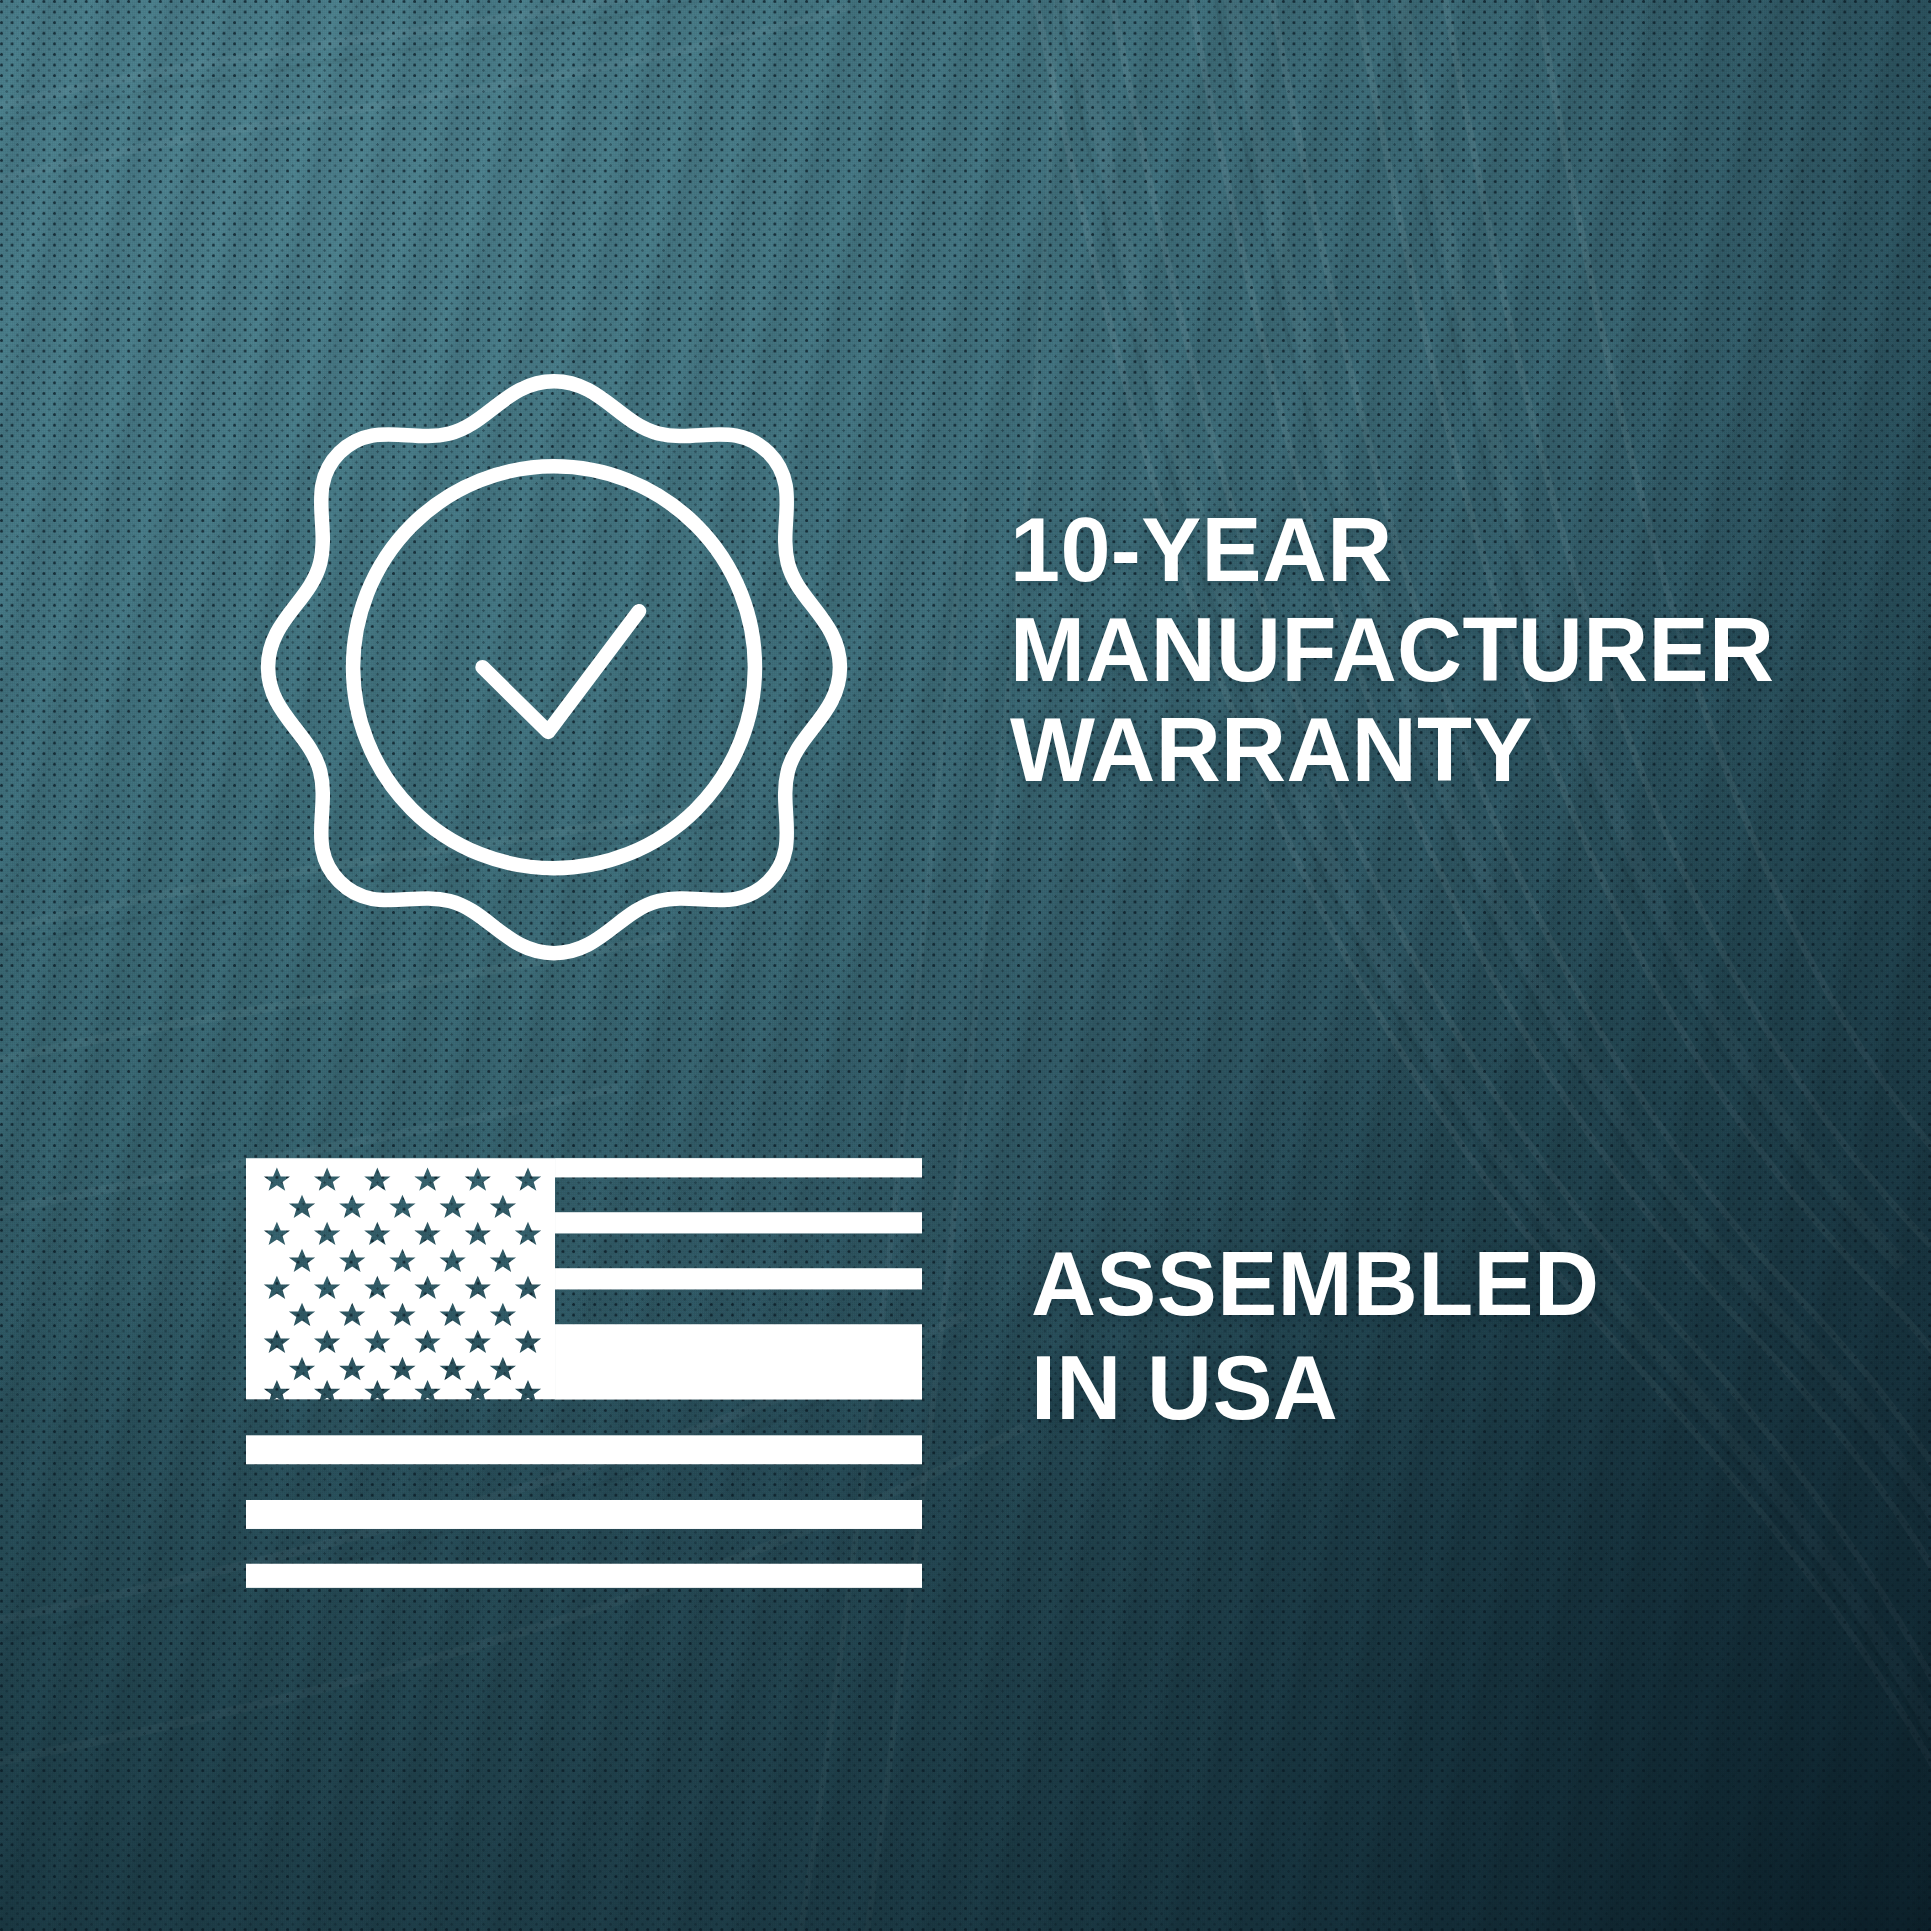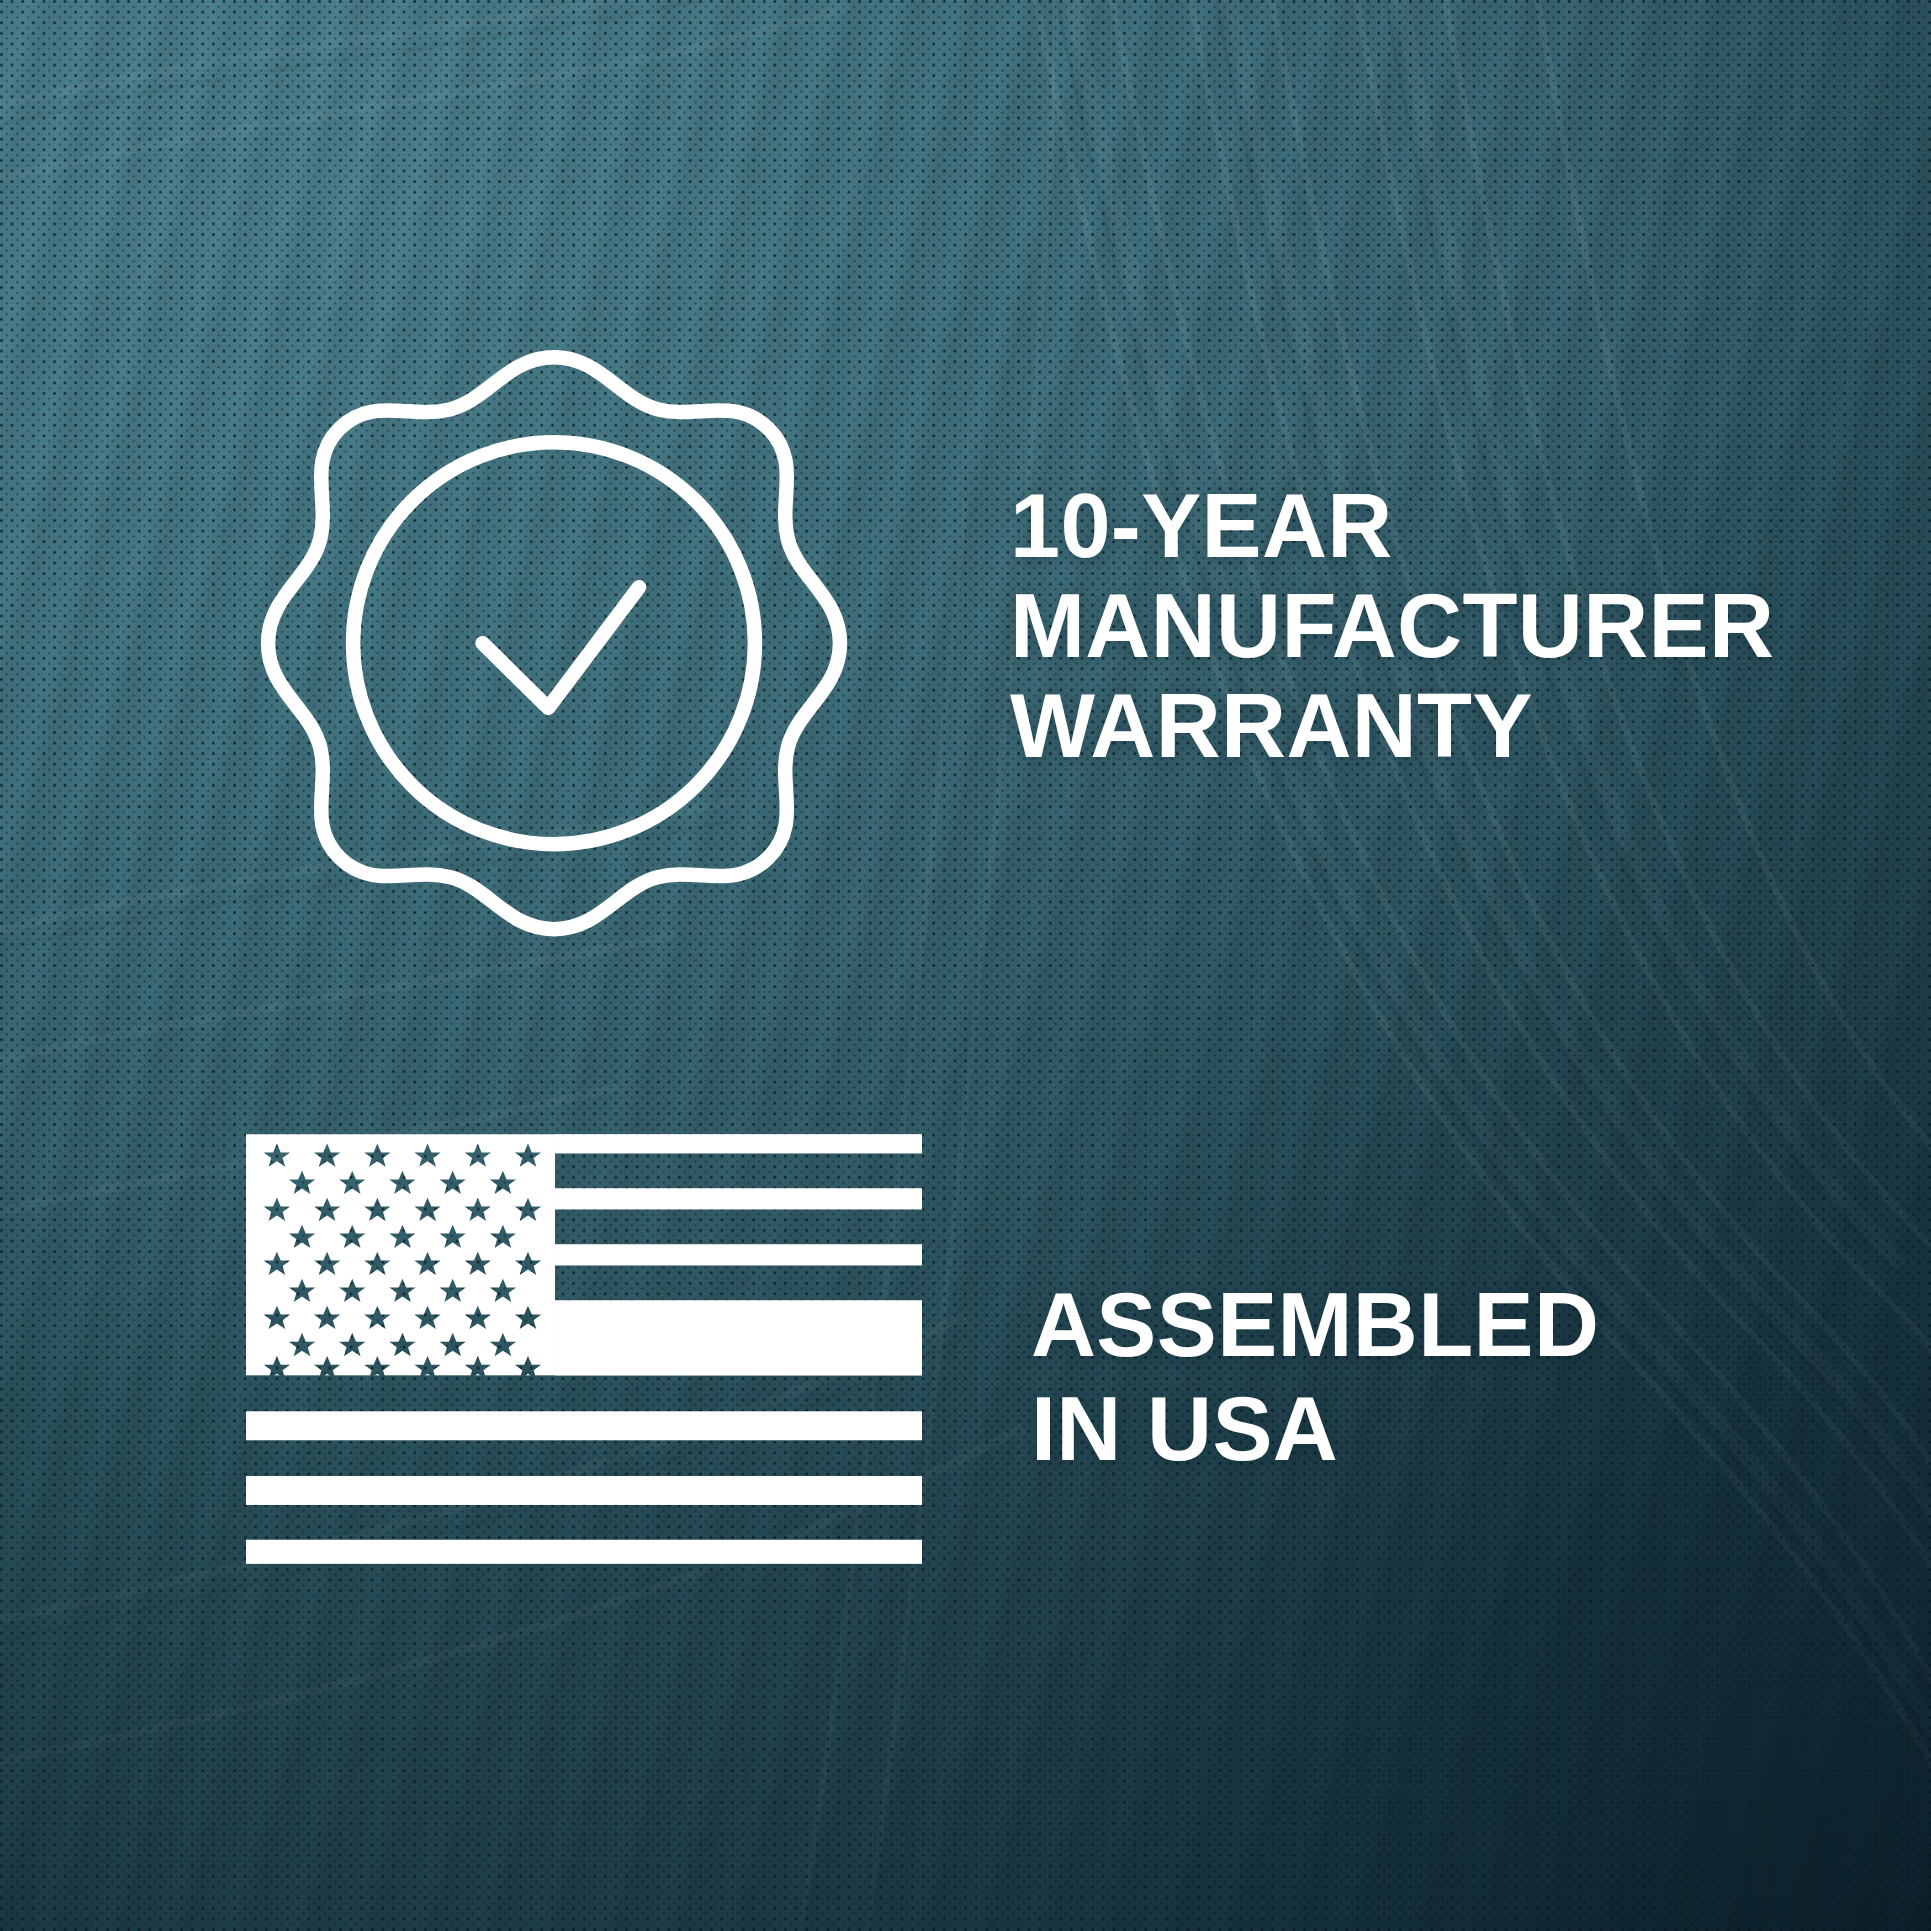--- a/index.html
+++ b/index.html
@@ -68,21 +68,21 @@
       repeating-linear-gradient(90deg, rgba(255,255,255,0.022) 0 1px, rgba(0,0,0,0.022) 1px 1.9px);
     opacity:.55;mix-blend-mode:overlay;
   }
   
   .bg-vig{
     position:absolute;inset:0;
     background:radial-gradient(125% 105% at 30% 22%, rgba(0,0,0,0) 42%, rgba(7,26,35,0.40) 82%, rgba(5,20,28,0.62) 100%);
   }
 
   
-  .content{position:absolute;inset:0;}
+  .content{position:absolute;inset:0;margin-top:24px;}
 
   
   .badge-mark{
     position:absolute;left:241px;top:336px;width:626px;height:626px;
   }
   .badge-mark svg{display:block;width:100%;height:100%;overflow:visible;}
 
   
   .flag-mark{
     position:absolute;left:246px;top:1134px;width:676px;height:430px;
@@ -99,21 +99,21 @@
     text-transform:uppercase;
     white-space:pre-line;
     text-shadow:0 1.9px 13.5px rgba(8,28,38,0.30);
   }
   .headline--warranty{
     left:1010px;top:476px;
     font-size:90px;
     line-height:100px;
   }
   .headline--assembled{
-    left:1031px;top:1273px;
+    left:1031px;top:1208px;
     font-size:90px;
     line-height:104px;
   }
 </style>
 </head>
 <body>
 
 <div class="canvas">
 
   <div class="bg-base"></div>

